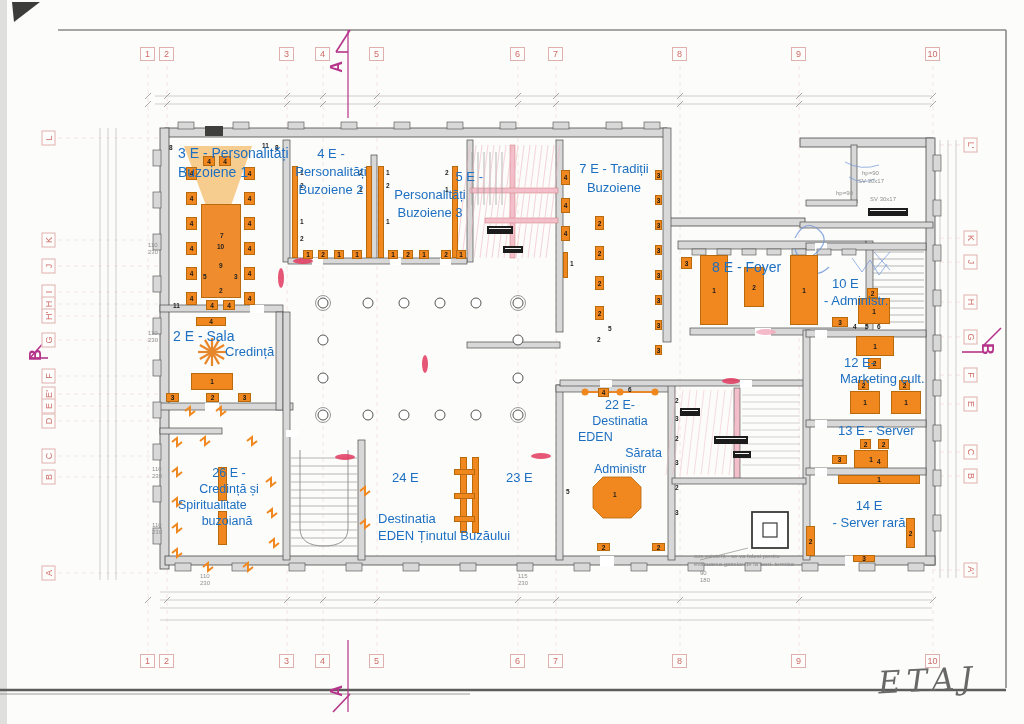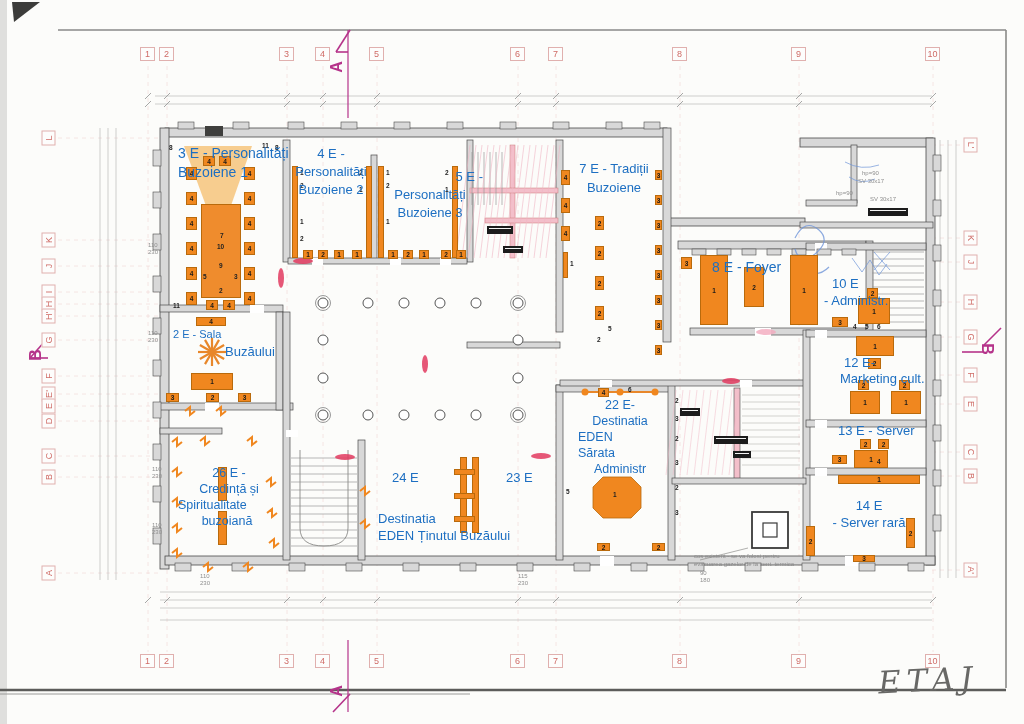--- a/index.html
+++ b/index.html
@@ -421,34 +421,34 @@
       <div class="room-line" style="left: 566px; top: 162px; width: 96px; font-size: 13px; text-align: center;">7 E - Tradiții</div>
       <div class="room-line" style="left: 566px; top: 181px; width: 96px; font-size: 13px; text-align: center;">Buzoiene</div>
       <div class="room-line" style="left: 712px; top: 260px; width: 120px; font-size: 14px; text-align: left;">8 E - Foyer</div>
       <div class="room-line" style="left: 832px; top: 277px; width: 100px; font-size: 13px; text-align: left;">10 E</div>
       <div class="room-line" style="left: 824px; top: 294px; width: 100px; font-size: 13px; text-align: left;">- Administr.</div>
       <div class="room-line" style="left: 844px; top: 356px; width: 100px; font-size: 13px; text-align: left;">12 E-</div>
       <div class="room-line" style="left: 840px; top: 372px; width: 100px; font-size: 13px; text-align: left;">Marketing cult.</div>
       <div class="room-line" style="left: 838px; top: 424px; width: 104px; font-size: 13px; text-align: left;">13 E - Server</div>
       <div class="room-line" style="left: 826px; top: 499px; width: 86px; font-size: 13px; text-align: center;">14 E</div>
       <div class="room-line" style="left: 826px; top: 516px; width: 86px; font-size: 13px; text-align: center;">- Server rară</div>
-      <div class="room-line" style="left: 173px; top: 329px; width: 110px; font-size: 11px; text-align: left;">2 E - Sala</div>
-      <div class="room-line" style="left: 225px; top: 345px; width: 110px; font-size: 13px; text-align: left;">Buzăului</div>
+      <div class="room-line" style="left: 173px; top: 329px; width: 110px; font-size: 14px; text-align: left;">2 E - Sala</div>
+      <div class="room-line" style="left: 225px; top: 345px; width: 110px; font-size: 13px; text-align: left;">Credință</div>
       <div class="room-line" style="left: 178px; top: 467px; width: 102px; font-size: 12.5px; text-align: center;">26 E -</div>
       <div class="room-line" style="left: 178px; top: 483px; width: 102px; font-size: 12.5px; text-align: center;">Credință și</div>
       <div class="room-line" style="left: 178px; top: 499px; width: 102px; font-size: 12.5px; ">Spiritualitate</div>
       <div class="room-line" style="left: 176px; top: 515px; width: 102px; font-size: 12.5px; text-align: center;">buzoiană</div>
       <div class="room-line" style="left: 392px; top: 471px; width: 44px; font-size: 13px; text-align: left;">24 E</div>
       <div class="room-line" style="left: 506px; top: 471px; width: 44px; font-size: 13px; text-align: left;">23 E</div>
       <div class="room-line" style="left: 378px; top: 512px; width: 168px; font-size: 13px; text-align: left;">Destinatia</div>
       <div class="room-line" style="left: 378px; top: 529px; width: 168px; font-size: 13px; text-align: left;">EDEN Ținutul Buzăului</div>
       <div class="room-line" style="left: 578px; top: 399px; width: 84px; font-size: 12.5px; text-align: center;">22 E-</div>
       <div class="room-line" style="left: 578px; top: 415px; width: 84px; font-size: 12.5px; text-align: center;">Destinatia</div>
       <div class="room-line" style="left: 578px; top: 431px; width: 84px; font-size: 12.5px; ">EDEN</div>
-      <div class="room-line" style="left: 578px; top: 447px; width: 84px; font-size: 12.5px; text-align: left;">Sărata</div>
+      <div class="room-line" style="left: 578px; top: 447px; width: 84px; font-size: 12.5px; text-align: right;">Sărata</div>
       <div class="room-line" style="left: 578px; top: 463px; width: 84px; font-size: 12.5px; text-align: center;">Administr</div>
       <div class="furn" style="left: 201px; top: 204px; width: 40px; height: 94px; background: rgb(239, 140, 45);"></div>
       <div class="furn" style="left: 186px; top: 167px; width: 11px; height: 13px;">4</div>
       <div class="furn" style="left: 186px; top: 192px; width: 11px; height: 13px;">4</div>
       <div class="furn" style="left: 186px; top: 217px; width: 11px; height: 13px;">4</div>
       <div class="furn" style="left: 186px; top: 242px; width: 11px; height: 13px;">4</div>
       <div class="furn" style="left: 186px; top: 267px; width: 11px; height: 13px;">4</div>
       <div class="furn" style="left: 186px; top: 292px; width: 11px; height: 13px;">4</div>
       <div class="furn" style="left: 244px; top: 167px; width: 11px; height: 13px;">4</div>
       <div class="furn" style="left: 244px; top: 192px; width: 11px; height: 13px;">4</div>

